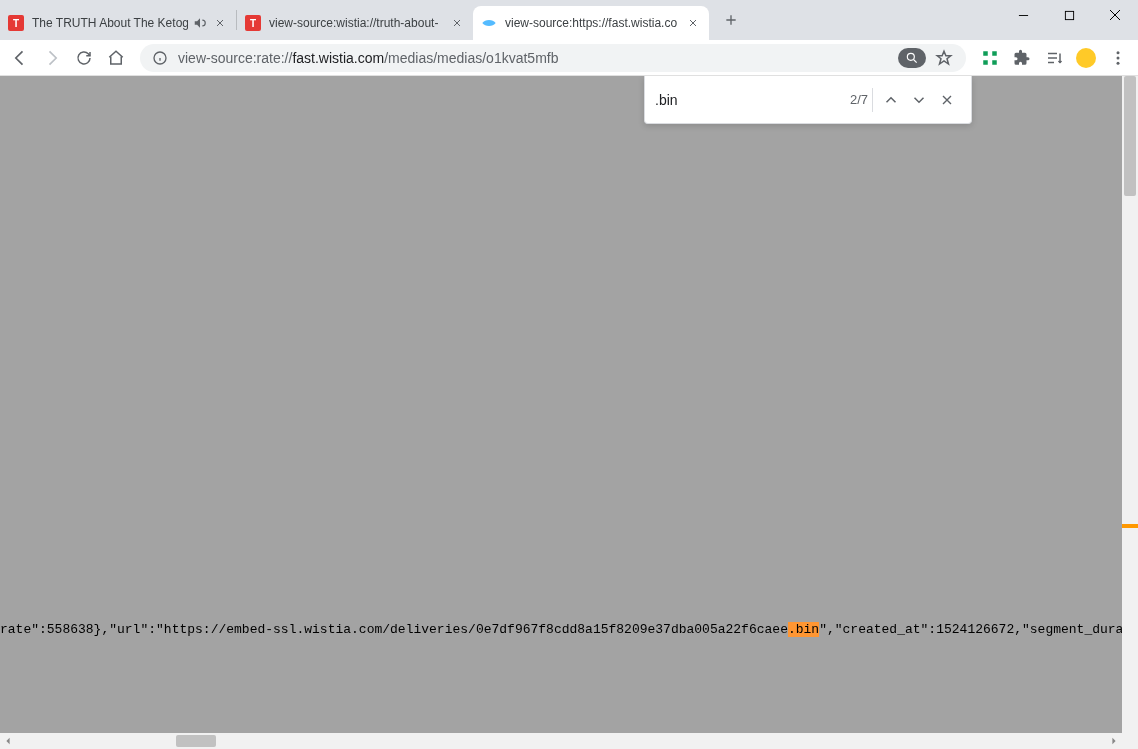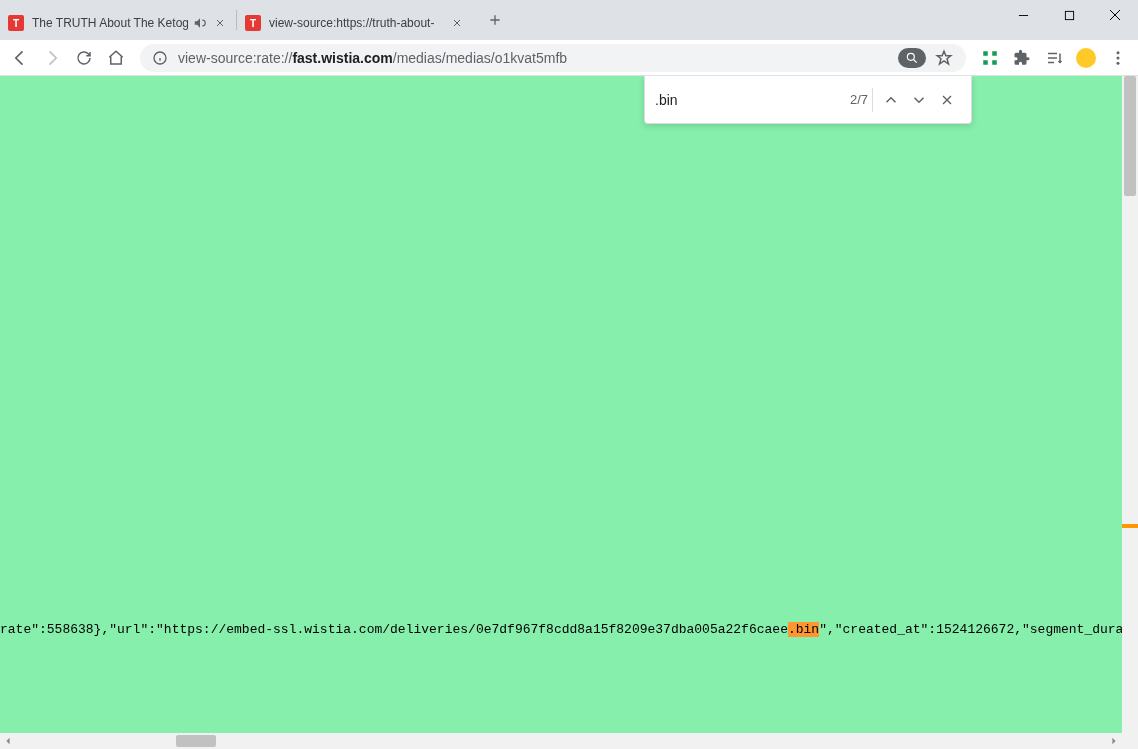--- a/index.html
+++ b/index.html
@@ -106,21 +106,21 @@
     padding: 0 12px;
     margin: 0 6px;
     font-size: 14px;
     color: #5f6368;
   }
   .omnibox .info-icon {
     width: 16px; height: 16px; margin-right: 10px;
     display: flex; align-items: center; justify-content: center;
   }
   .omnibox .url { flex: 1; white-space: nowrap; overflow: hidden; }
-  .omnibox .url .dark { color: #202124; font-weight: bold; }
+  .omnibox .url .dark { color: #202124; }
   .omnibox .zoom-chip {
     width: 28px; height: 20px;
     background: #5f6368;
     border-radius: 10px;
     display: flex; align-items: center; justify-content: center;
     margin-right: 8px;
   }
   .omnibox .zoom-chip svg { width: 14px; height: 14px; }
   .omnibox .star-icon {
     width: 20px; height: 20px;
@@ -144,21 +144,21 @@
   }
   .menu-icon {
     width: 28px; height: 28px;
     display: flex; align-items: center; justify-content: center;
     color: #5f6368; cursor: pointer;
   }
   
   .content {
     position: absolute;
     top: 76px; left: 0; right: 16px; bottom: 16px;
-    background: #86efac;
+    background: #a3a3a3;
     overflow: hidden;
   }
   .vscroll {
     position: absolute;
     top: 76px; right: 0; bottom: 16px;
     width: 16px;
     background: #f1f1f1;
   }
   .vscroll .thumb {
     position: absolute;
@@ -268,21 +268,34 @@
     </div>
     <div class="close-icon">
       <svg viewBox="0 0 24 24" width="12" height="12" stroke="currentColor" stroke-width="2">
           <path d="M6 6l12 12M18 6L6 18"></path>
         </svg>
     </div>
   </div>
   <div class="tab-sep"></div>
   <div class="tab inactive">
     <div class="favicon red">T</div>
-    <div class="title">view-source:https://truth-about-</div>
+    <div class="title">view-source:wistia://truth-about-</div>
+    <div class="close-icon">
+      <svg viewBox="0 0 24 24" width="12" height="12" stroke="currentColor" stroke-width="2">
+          <path d="M6 6l12 12M18 6L6 18"></path>
+        </svg>
+    </div>
+  </div>
+  <div class="tab active">
+    <div class="favicon blue">
+      <svg viewBox="0 0 24 24">
+          <path d="M2 12c4-6 16-6 20 0-4 6-16 6-20 0z" fill="#54bbff"></path>
+        </svg>
+    </div>
+    <div class="title">view-source:https://fast.wistia.co</div>
     <div class="close-icon">
       <svg viewBox="0 0 24 24" width="12" height="12" stroke="currentColor" stroke-width="2">
           <path d="M6 6l12 12M18 6L6 18"></path>
         </svg>
     </div>
   </div>
   <div class="newtab">
     <svg viewBox="0 0 24 24" width="16" height="16" stroke="#5f6368" stroke-width="2">
         <path d="M12 5v14M5 12h14"></path>
       </svg>

